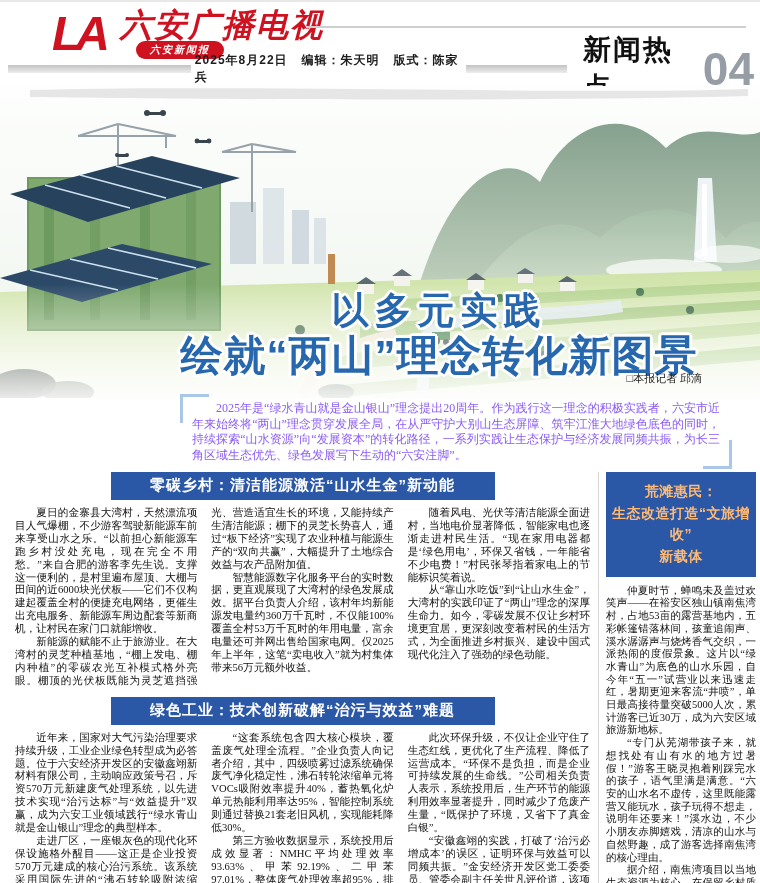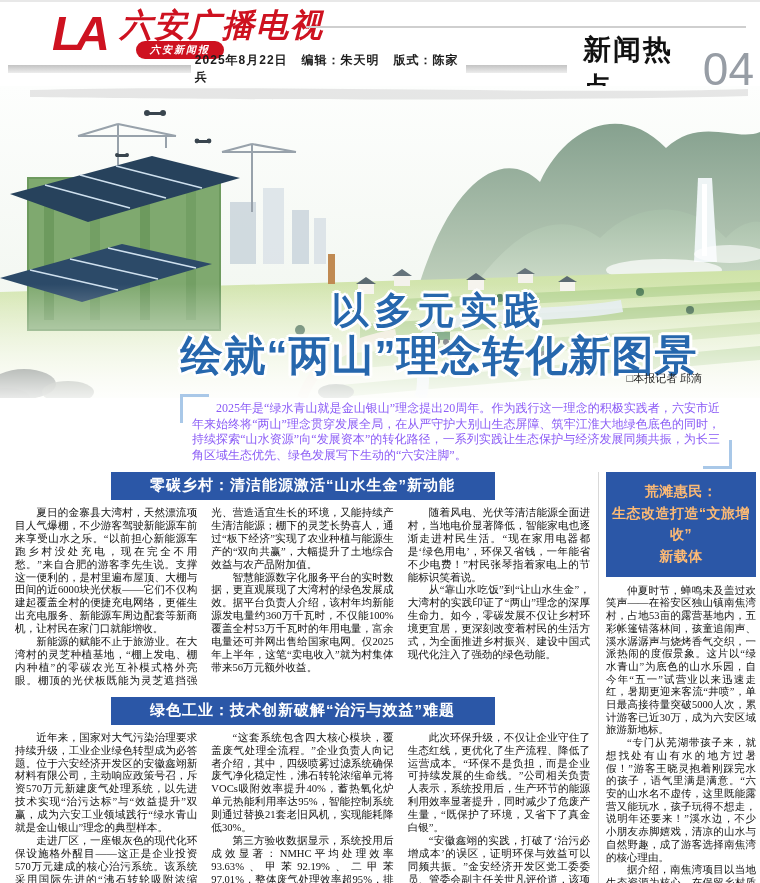--- a/index.html
+++ b/index.html
@@ -17,21 +17,21 @@
   .top-rule{position:absolute;top:24px;left:306px;width:440px;height:2px;background:#cfcfcf;}
   .date-row{position:absolute;top:50px;left:8px;right:6px;display:flex;align-items:center;height:34px;}
   .bar{height:8px;background:linear-gradient(180deg,#c3c3c3,#ededed);}
   .bar-left{width:196px;}
   .bar-mid{width:108px;margin-left:auto;}
   .date-text{font-family:"Liberation Sans",sans-serif;font-weight:700;font-size:12px;color:#1d1d1d;
              margin-left:4px;letter-spacing:1px;}
   .date-text span{margin-right:14px;}
   .hotspot{font-family:"Liberation Sans",sans-serif;font-weight:900;font-size:28px;color:#111;
            margin-left:16px;letter-spacing:2px;}
-  .page-num{font-family:"Liberation Sans",sans-serif;font-weight:400;font-size:46px;color:#979da5;
+  .page-num{font-family:"Liberation Sans",sans-serif;font-weight:700;font-size:46px;color:#979da5;
             margin-left:8px;line-height:38px;}
   
   .hero{position:absolute;top:84px;left:0;width:760px;height:312px;}
   .headline{position:absolute;left:130px;right:12px;top:288px;text-align:center;
             font-family:"Liberation Sans",sans-serif;font-weight:900;color:var(--headline-blue);
             text-shadow:-2px -2px 0 #fff,2px -2px 0 #fff,-2px 2px 0 #fff,2px 2px 0 #fff,
                         0 -3px 0 #fff,0 3px 0 #fff,-3px 0 0 #fff,3px 0 0 #fff;}
   .headline .l1{font-size:37px;line-height:42px;letter-spacing:6px;}
   .headline .l2{font-size:42px;line-height:48px;letter-spacing:1px;text-align:center;}
   .byline{position:absolute;top:369px;right:58px;font-size:11px;color:#222;}

